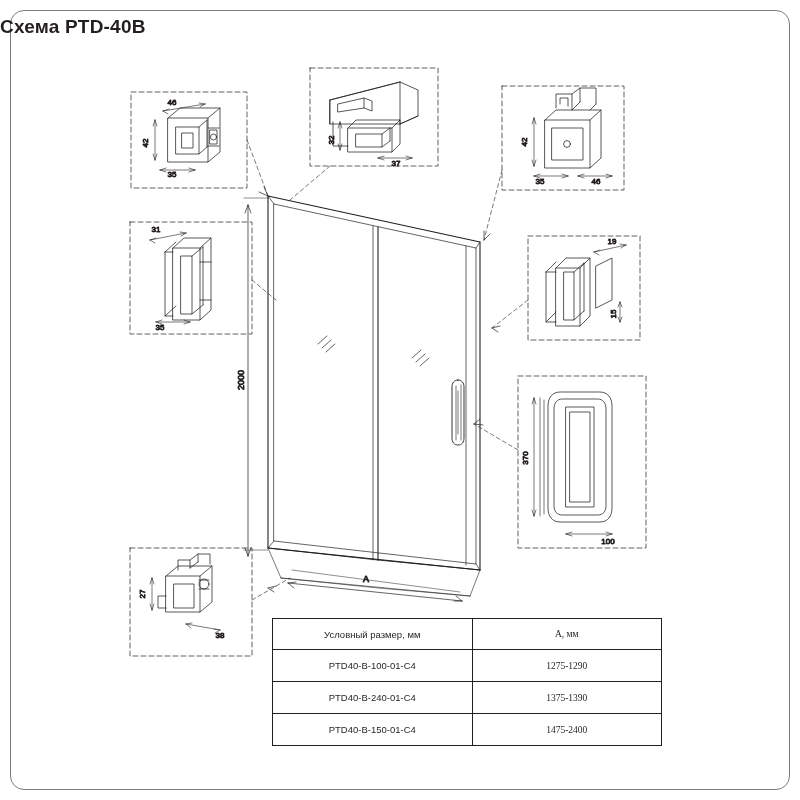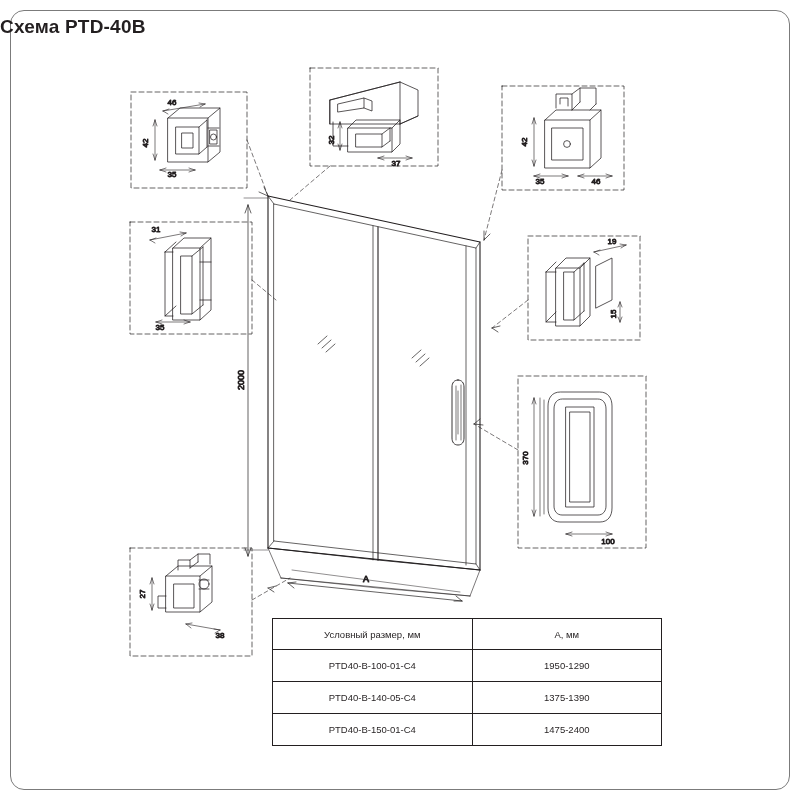--- a/index.html
+++ b/index.html
@@ -71,21 +71,21 @@
     padding: 0;
     height: 31px;
     font-weight: normal;
     color: #231f20;
     margin-top: 28px;
   }
   #spec-table th {
     height: 30px;
   }
   #spec-table td.c1, #spec-table th.c1 { width: 200px; }
-  #spec-table td.c2, #spec-table th.c2 { width: 190px; }
+  #spec-table td.c2, #spec-table th.c2 { width: 190px; font-family: Liberation Serif, serif; }
 </style>
 </head>
 <body>
 
 <div id="page">
 
   <div id="page-frame"></div>
 
   <div id="title">Схема PTD-40B</div>
 
@@ -277,24 +277,24 @@
   <table id="spec-table">
     <thead>
       <tr>
         <th class="c1">Условный размер, мм</th>
         <th class="c2">A, мм</th>
       </tr>
     </thead>
     <tbody>
       <tr>
         <td class="c1">PTD40-B-100-01-C4</td>
-        <td class="c2">1950-1290</td>
+        <td class="c2">1275-1290</td>
       </tr>
       <tr>
-        <td class="c1">PTD40-B-140-05-C4</td>
+        <td class="c1">PTD40-B-240-01-C4</td>
         <td class="c2">1375-1390</td>
       </tr>
       <tr>
         <td class="c1">PTD40-B-150-01-C4</td>
         <td class="c2">1475-2400</td>
       </tr>
     </tbody>
   </table>
 
 </div>

